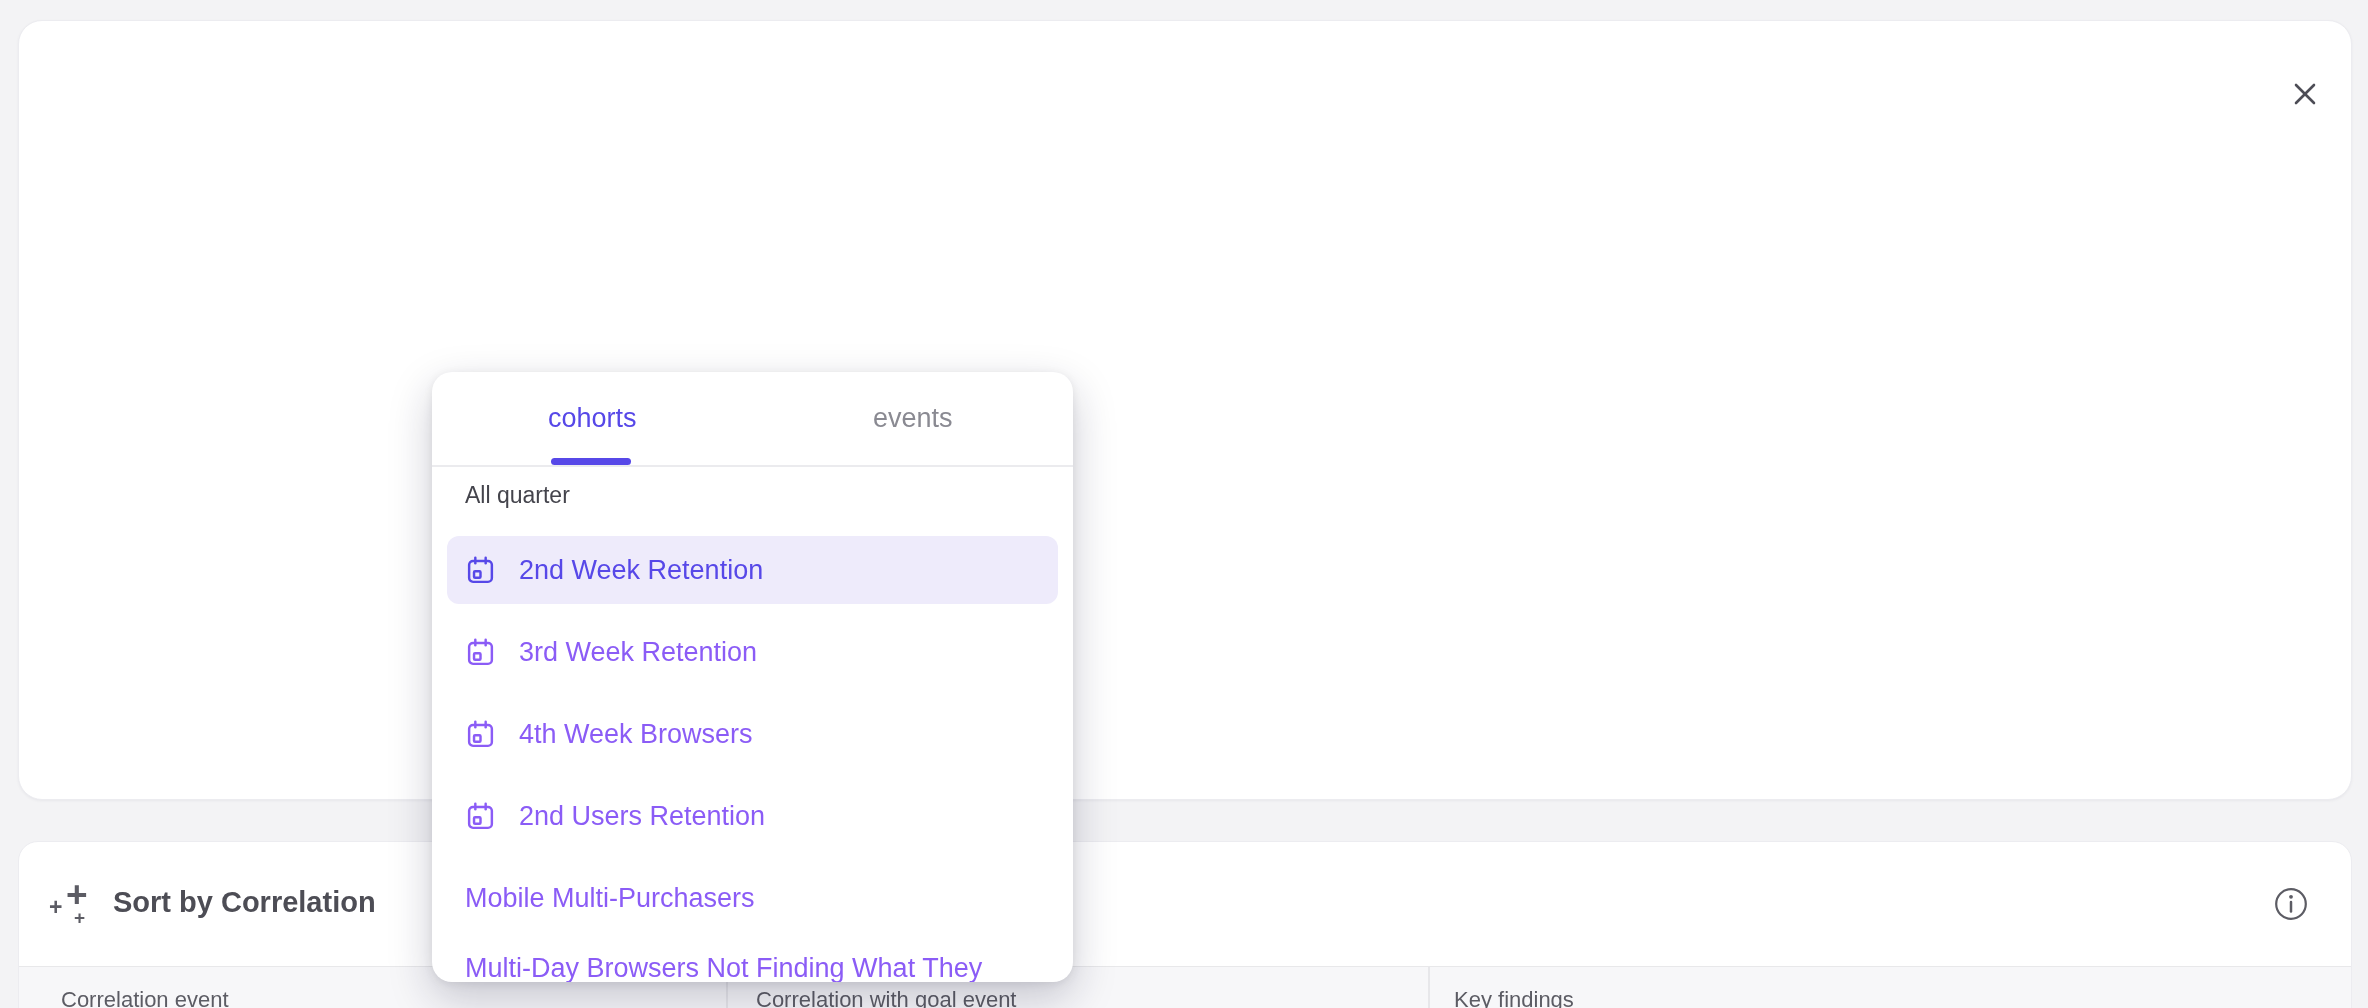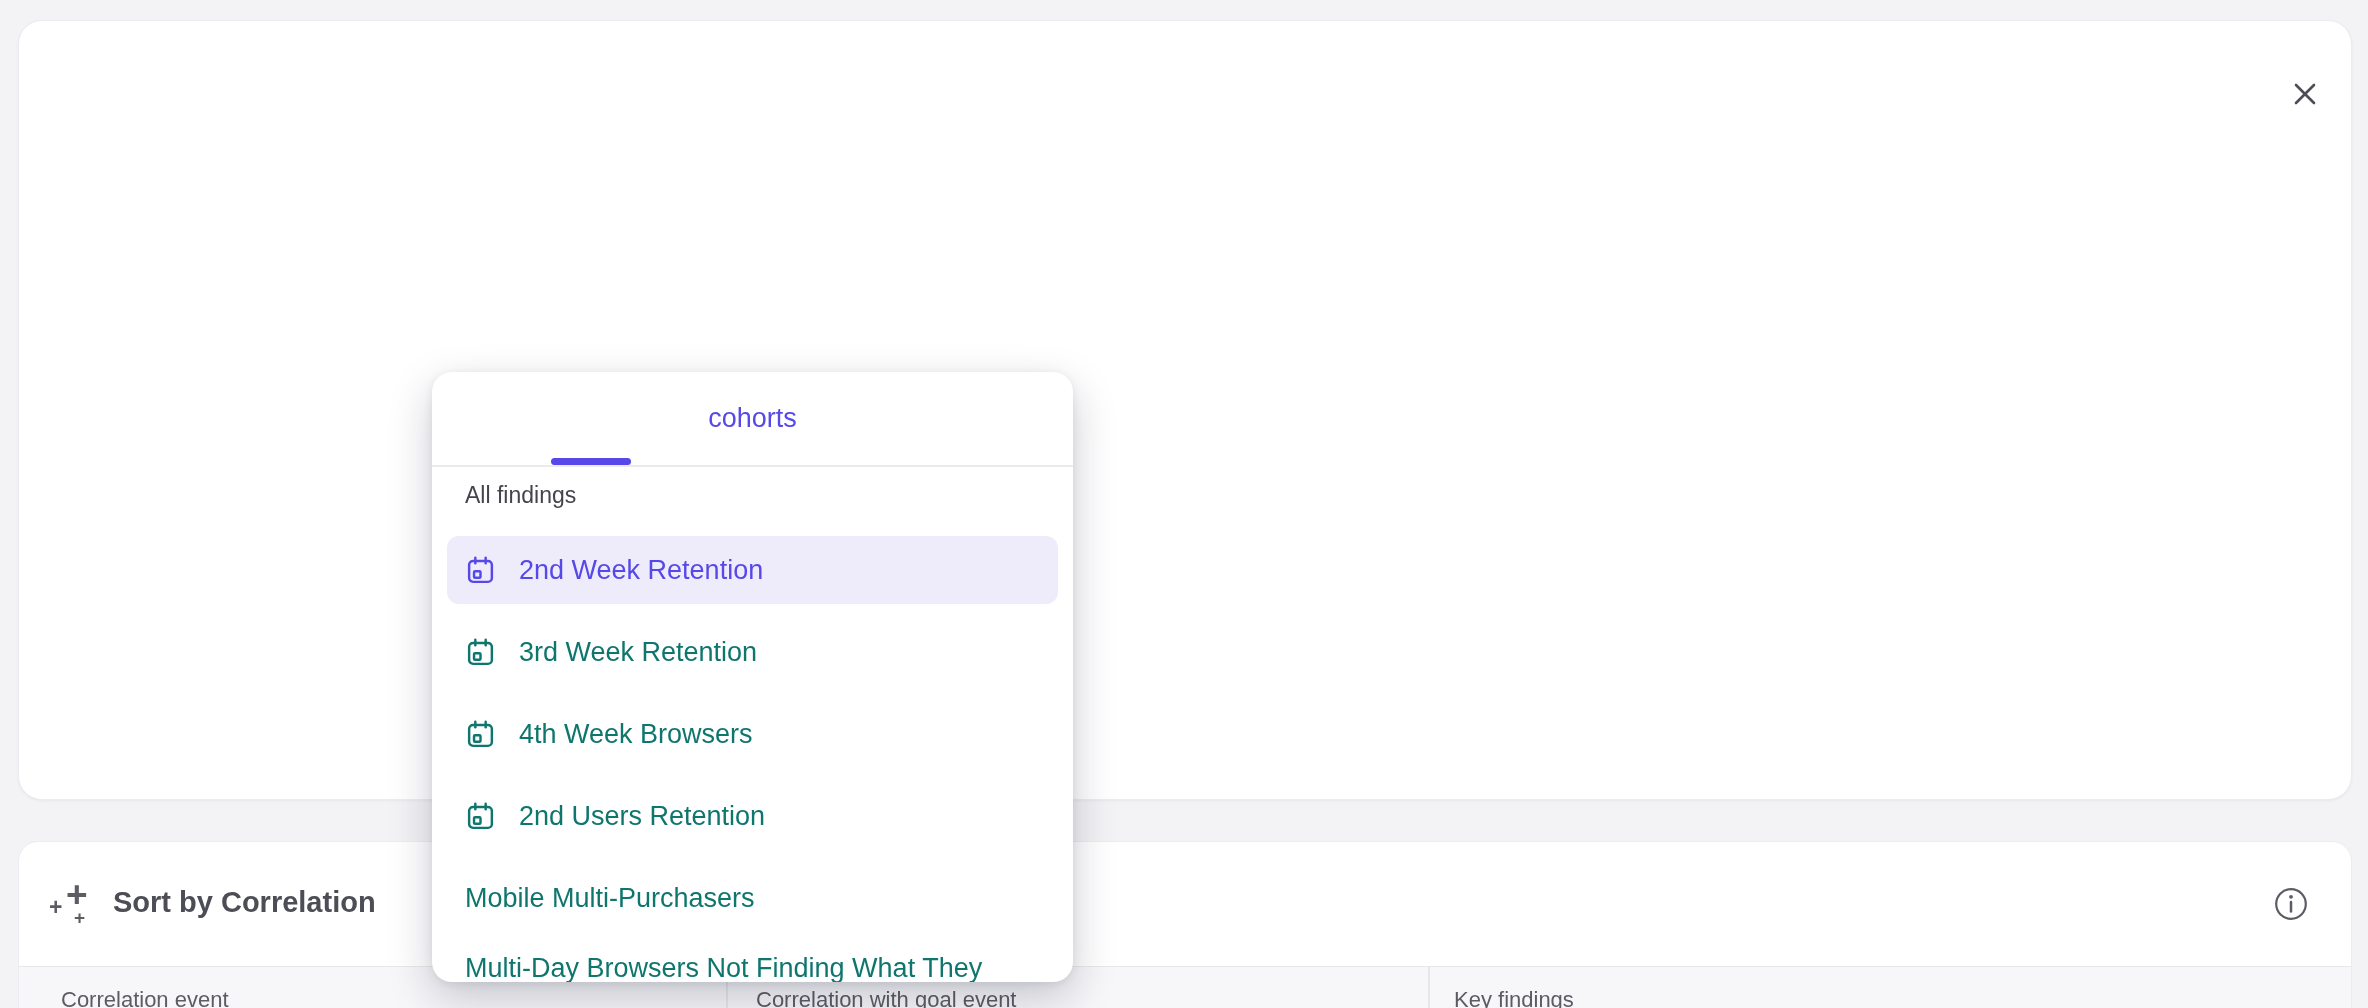--- a/index.html
+++ b/index.html
@@ -41,21 +41,21 @@
   .dropdown{position:absolute;left:432px;top:372px;width:641px;height:610px;background:#ffffff;
     border-radius:20px;box-shadow:0 16px 44px rgba(25,25,60,.22),0 2px 10px rgba(0,0,0,.08);
     overflow:hidden;z-index:20;}
   .dd-tabs{position:relative;height:93px;border-bottom:2px solid #ebebee;display:flex;}
   .dd-tab{flex:1;display:flex;align-items:center;justify-content:center;font-size:27px;cursor:pointer;}
   .dd-tab.active{color:#5748e8;}
   .dd-tab.inactive{color:#8a8a92;}
   .dd-tab-bar{position:absolute;left:119px;bottom:0;width:80px;height:7px;border-radius:4px;background:#5748e8;}
   .dd-section-label{position:absolute;left:33px;top:110px;font-size:23px;color:#44444c;}
   .dd-item{position:absolute;left:15px;width:611px;height:68px;border-radius:12px;display:flex;
-    align-items:center;padding-left:18px;box-sizing:border-box;font-size:27px;color:#0f766e;
+    align-items:center;padding-left:18px;box-sizing:border-box;font-size:27px;color:#8b5cf6;
     white-space:nowrap;overflow:hidden;cursor:pointer;}
   .dd-item .cal{display:flex;margin-right:23px;flex:0 0 auto;}
   .dd-item.selected{background:#eeebfb;color:#5748e8;}
 
   
   .sort-row{position:absolute;left:0;top:0;width:100%;height:124px;}
   .sort-ctl{position:absolute;left:30px;top:32px;display:flex;align-items:center;gap:16px;cursor:pointer;}
   .sparkles{position:relative;width:48px;height:56px;color:#5c5c64;}
   .sparkles span{position:absolute;font-weight:600;line-height:1;}
   .sp-big{left:17px;top:2px;font-size:37px;}
@@ -141,23 +141,24 @@
     <span class="val-wrap"><span class="accent-val dotted">2nd Week Retention</span></span>
   </div>
 
   <span class="gray-word" style="left:145px;top:498px;">is correlated with</span>
 
   <button class="correlate-btn">Correlate</button>
 
   <div class="dropdown">
     <div class="dd-tabs">
       <div class="dd-tab active">cohorts</div>
+      <div class="dd-tab inactive">events</div>
       <div class="dd-tab-bar"></div>
     </div>
-    <div class="dd-section-label">All findings</div>
+    <div class="dd-section-label">All quarter</div>
 
     <div class="dd-item selected" style="top:164px;">
       <span class="cal">
         <svg width="31" height="31" viewBox="0 0 24 24" fill="none" stroke="currentColor" stroke-width="1.9" stroke-linecap="round">
           <rect x="3.2" y="4.6" width="17.6" height="16.2" rx="3"></rect>
           <line x1="8" y1="2.2" x2="8" y2="6.4"></line>
           <line x1="16" y1="2.2" x2="16" y2="6.4"></line>
           <rect x="7" y="12.6" width="5" height="5" rx="0.8"></rect>
         </svg>
       </span>

